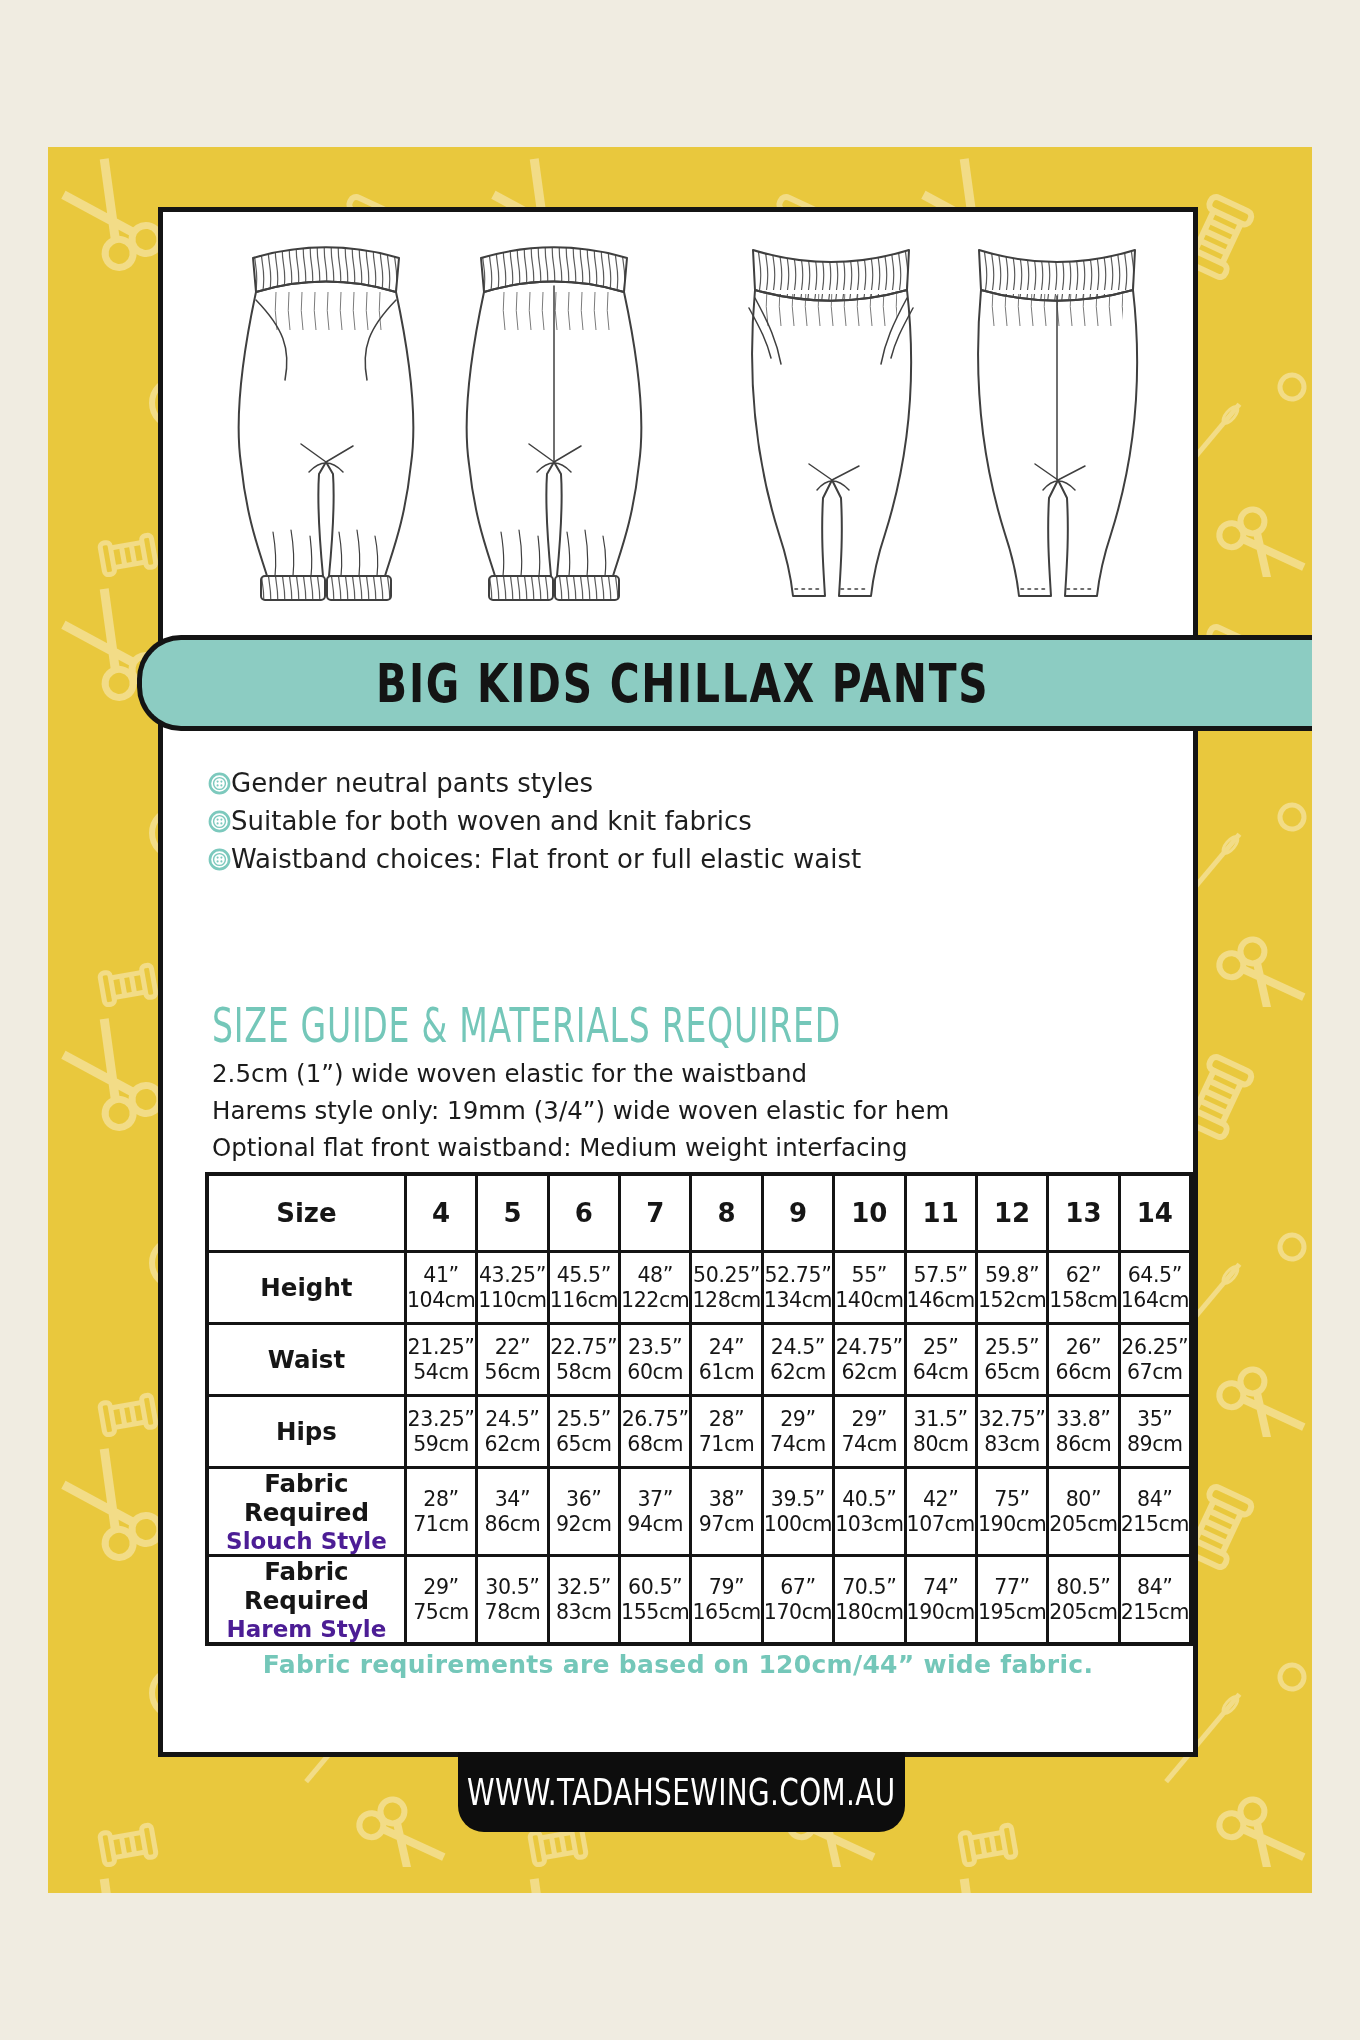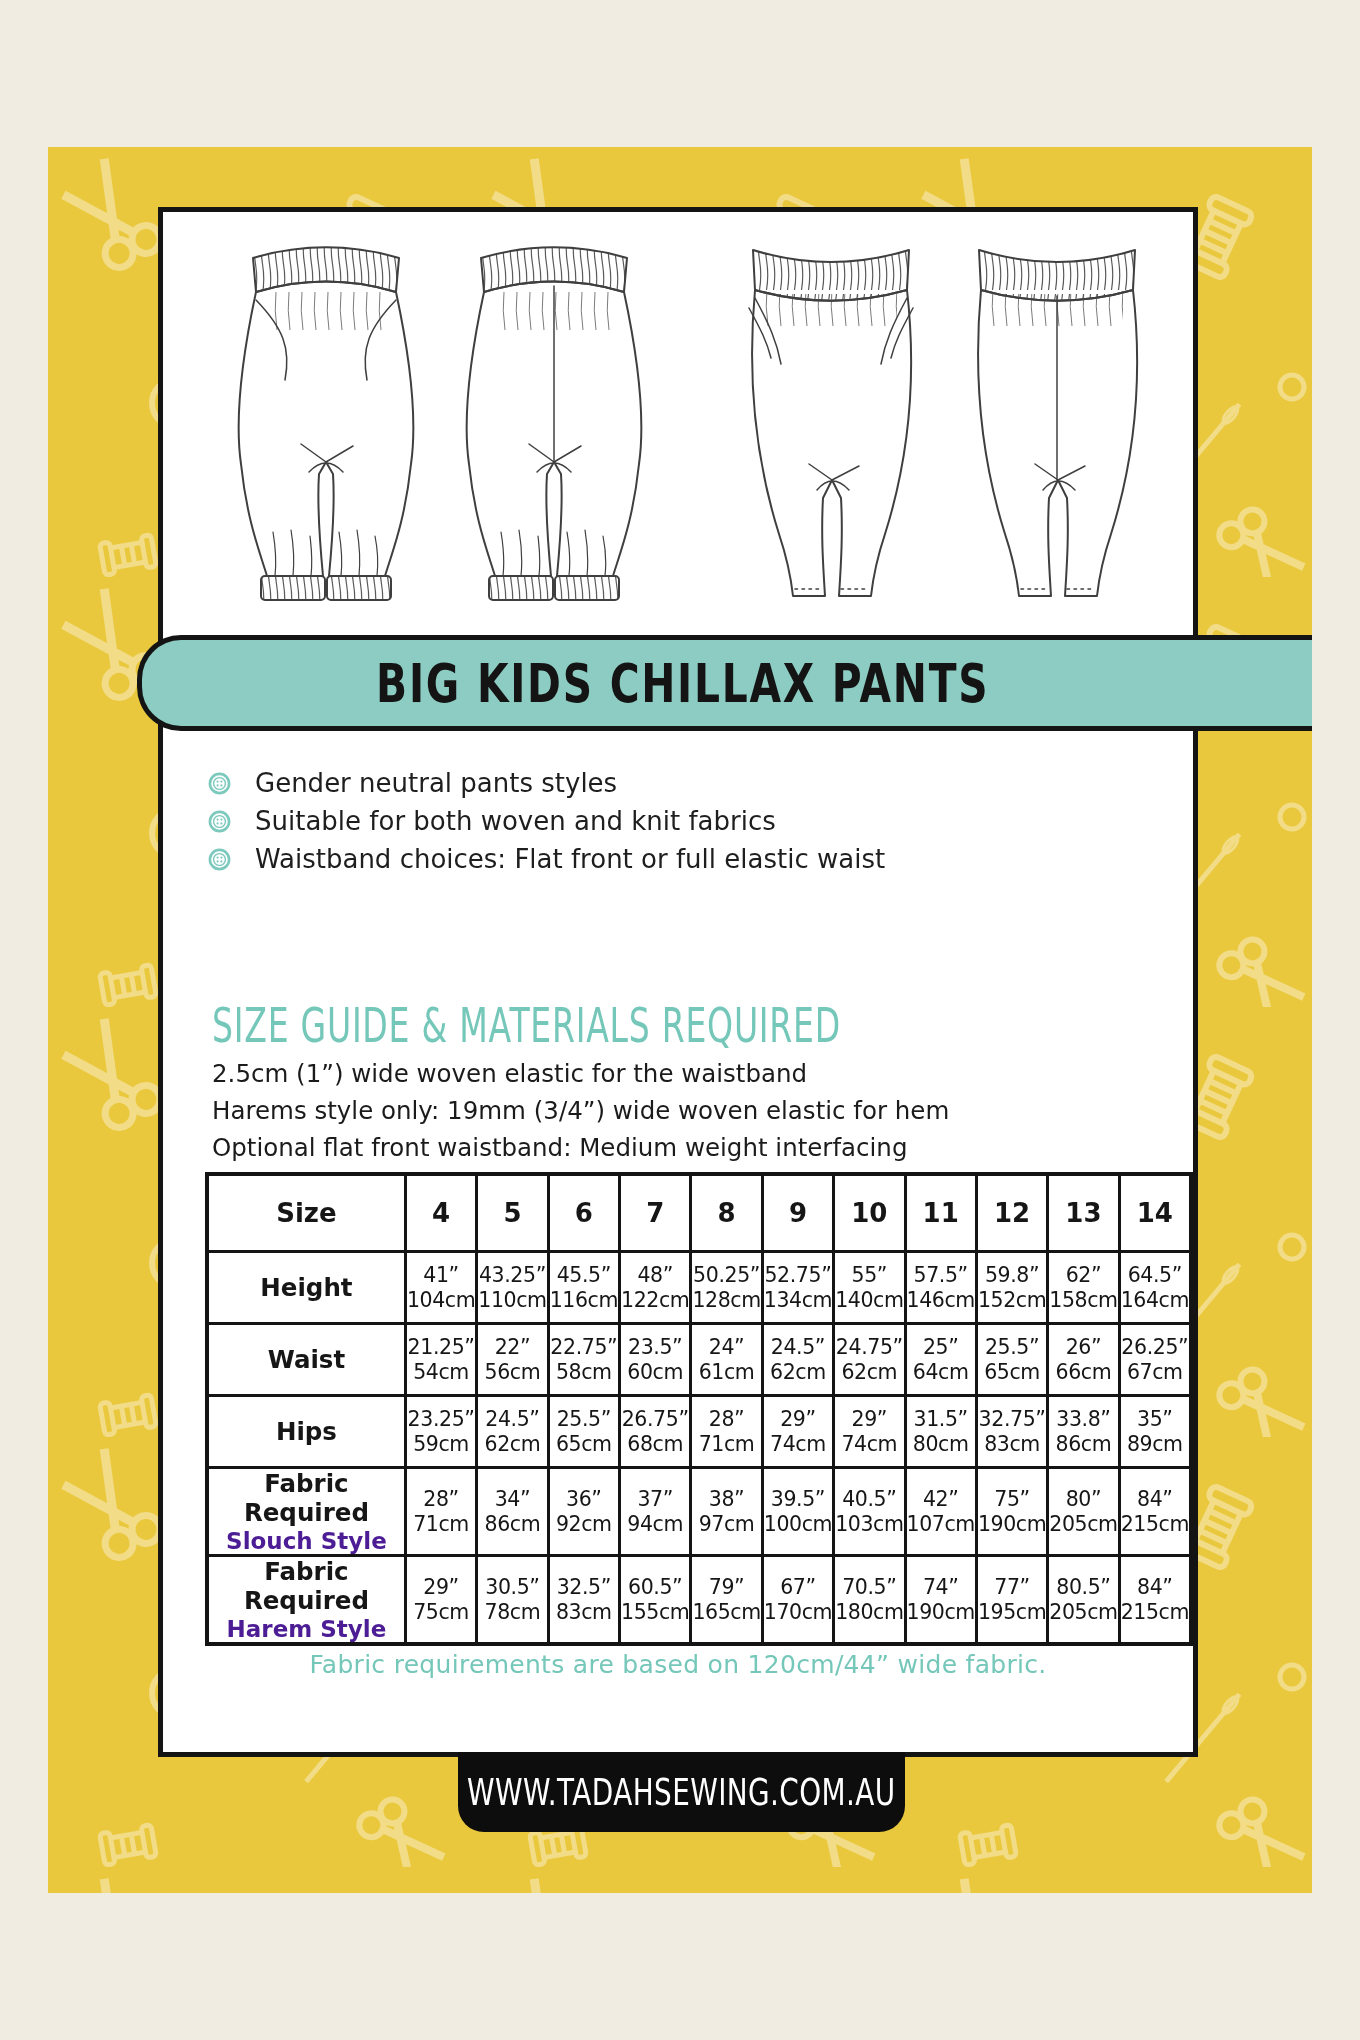--- a/index.html
+++ b/index.html
@@ -26,21 +26,21 @@
   .title-banner .title-wrap {
     position:absolute; left:21px; top:0; width:1040px; height:100%;
     display:flex; align-items:center; justify-content:center;
   }
   .title-text {
     font-size:48px; font-weight:600; letter-spacing:2px; color:#141414;
     transform:scale(0.85,1.12); white-space:nowrap;
   }
 
   .features { position:absolute; left:45px; top:556px; margin:0; padding:0; list-style:none; }
-  .features li { display:flex; align-items:center; gap:24px; margin-bottom:8px; font-size:26px; color:#1e1e1e;text-align:right; }
+  .features li { display:flex; align-items:center; gap:0; margin-bottom:8px; font-size:26px; color:#1e1e1e;text-align:right; }
   .features li svg { flex:0 0 auto; }
 
   .size-heading {
     position:absolute; left:49px; top:786px; margin:0;
     font-size:46px; font-weight:500; color:#74c7b9; white-space:nowrap;
     transform:scale(0.72,1.05); transform-origin:left center; letter-spacing:1px;
   }
   .materials { position:absolute; left:49px; top:843px; font-size:24.5px; line-height:37px; color:#1b1b1b; }
 
   .size-table { position:absolute; left:42px; top:960px; border-collapse:collapse; border:4px solid #141414; table-layout:fixed; }
@@ -48,21 +48,21 @@
   .size-table thead th { height:74px; font-size:26px; font-weight:bold; }
   .size-table tbody tr { height:72px; }
   .size-table .lab { width:240px; }
   .size-table .num { width:66px; }
   .cell-in, .cell-cm { font-size:20.5px; letter-spacing:-0.4px; line-height:1.22; }
   .row-label { font-size:24.5px; font-weight:bold; }
   .row-sublabel { font-size:23px; font-weight:bold; color:#4c1d95; margin-top:1px; }
 
   .footnote {
     position:absolute; left:0; top:1438px; width:100%; text-align:center;
-    font-size:25px; color:#74c7b9; letter-spacing:0.3px;
+    font-size:25px; color:#74c7b9; letter-spacing:0.3px;font-weight:bold;
   }
 
   .site-badge {
     position:absolute; left:458px; top:1752px; width:447px; height:80px;
     background:#0d0d0d; border-radius:0 0 26px 26px; z-index:6;
     display:flex; align-items:center; justify-content:center;
   }
   .site-badge span { color:#ffffff; font-size:34px; letter-spacing:0.5px; transform:scale(0.82,1.12); white-space:nowrap; }
 </style>
 </head>

